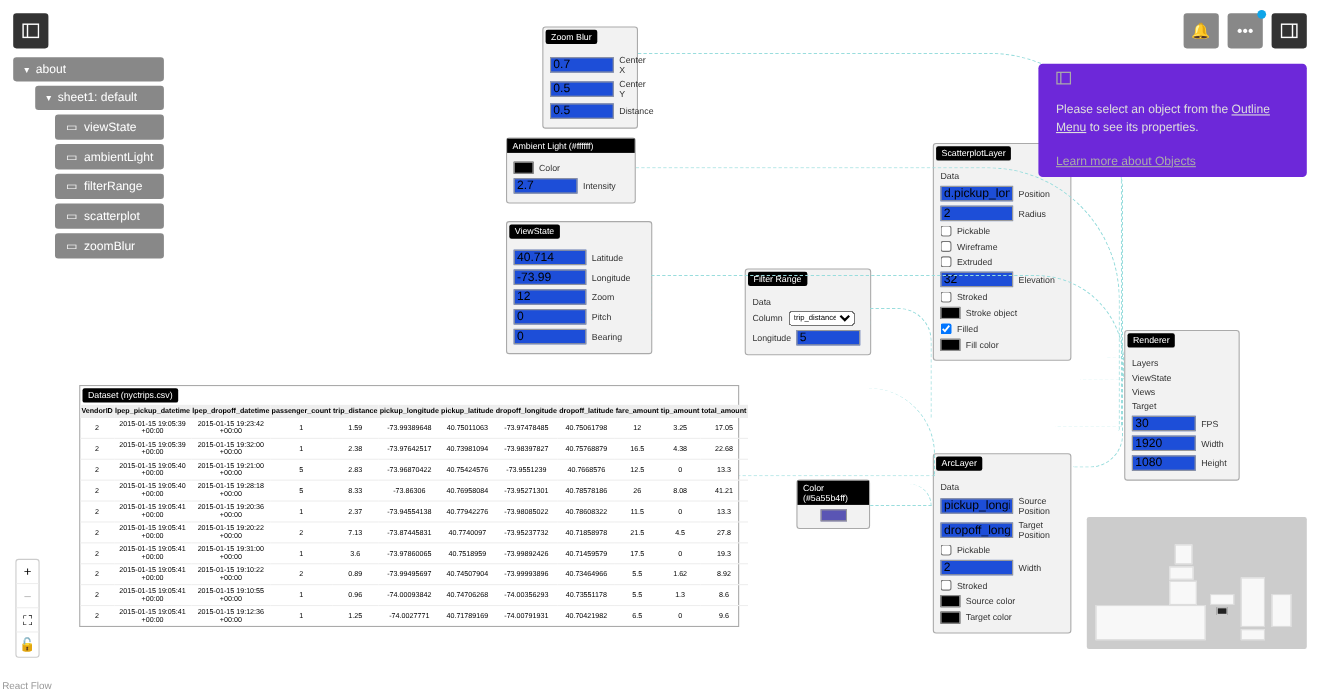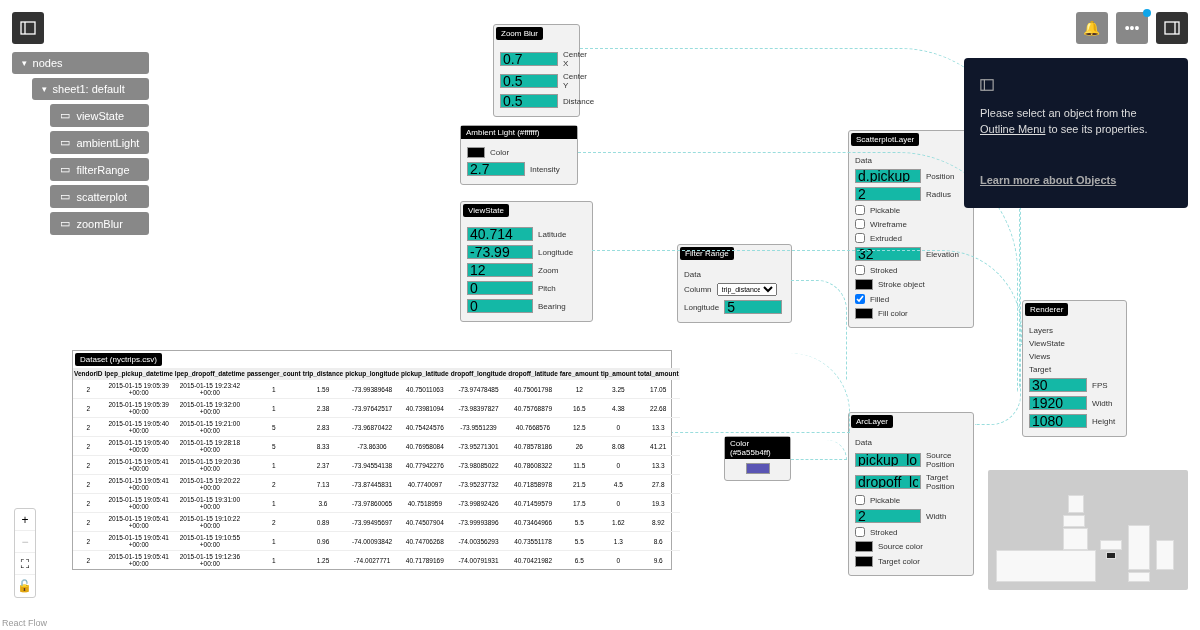--- a/index.html
+++ b/index.html
@@ -15,32 +15,32 @@
 
 
 .tree { position: absolute; top: 52px; left: 12px; z-index: 90; }
 .tree-item { background: #888; color: #fff; border-radius: 3px; padding: 5px 10px; margin-bottom: 4px; display: flex; align-items: center; gap: 6px; font-size: 11px; cursor: pointer; }
 .tree .l1 { margin-left: 0; }
 .tree .l2 { margin-left: 20px; }
 .tree .l3 { margin-left: 38px; }
 .chev { font-size: 9px; }
 
 
-.props { position:absolute; top:58px; right:12px; width:224px; background:#0f172a; color:#ddd; border-radius:4px; padding:20px 16px; font-size:11px; line-height:1.5; z-index:95; }
+.props { position:absolute; top:58px; right:12px; width:244px; background:#6d28d9; color:#ddd; border-radius:4px; padding:6px 16px; font-size:11px; line-height:1.5; z-index:95; }
 .props a { color:#ddd; text-decoration:underline; }
 .props .icon-row { margin-bottom:8px; color:#aaa; }
-.props .learn { margin-top:34px; color:#aaa; display:block;font-weight:bold; }
+.props .learn { margin-top:14px; color:#aaa; display:block; }
 
 
 .node { position:absolute; background:#f2f2f2; border:1px solid #aaa; border-radius:3px; font-size:8px; }
 .node-title { background:#000; color:#fff; padding:2px 5px; font-size:8px; display:inline-block; border-radius:2px; margin:2px; }
 .node-title.wide { display:block; margin:0; border-radius:0; padding:2px 5px; }
 .node-body { padding:4px 6px; }
 .field { display:flex; align-items:center; gap:5px; margin:4px 0; }
-.field input[type=text] { width:58px; height:14px; border:1px solid #999; font-size:14px; padding:0 2px; background:#14b8a6; }
+.field input[type=text] { width:58px; height:14px; border:1px solid #999; font-size:11px; padding:0 2px; background:#1d4ed8; }
 .field input.wide { width:66px; }
 .field label { font-size:8px; color:#333; }
 .field input[type=checkbox] { width:10px; height:10px; }
 .swatch { width:18px; height:11px; border:1px solid #999; display:inline-block; }
 
 
 .dataset { position:absolute; top:350px; left:72px; width:600px; background:#fff; border:1px solid #aaa; font-size:7px; z-index:80; }
 .dataset .node-title { font-size:8px; }
 .dataset table { width:100%; border-collapse:collapse; font-size:6.5px; }
 .dataset th { background:#eee; padding:2px 1px; font-size:6.5px; font-weight:bold; text-align:center; }
@@ -82,21 +82,21 @@
       <svg width="16" height="16" viewBox="0 0 16 16">
         <rect x="1" y="2" width="14" height="12" fill="none" stroke="#fff" stroke-width="1.3"></rect>
         <line x1="11" y1="2" x2="11" y2="14" stroke="#fff" stroke-width="1.3"></line>
       </svg>
     </div>
 </div>
 
 <div class="tree">
   <div class="tree-item l1">
       <span class="chev">▾</span>
-      <span>nodes</span>
+      <span>about</span>
     </div>
   <div class="tree-item l2">
       <span class="chev">▾</span>
       <span>sheet1: default</span>
     </div>
   <div class="tree-item l3">
       <span>▭</span>
       <span>viewState</span>
     </div>
   <div class="tree-item l3">

